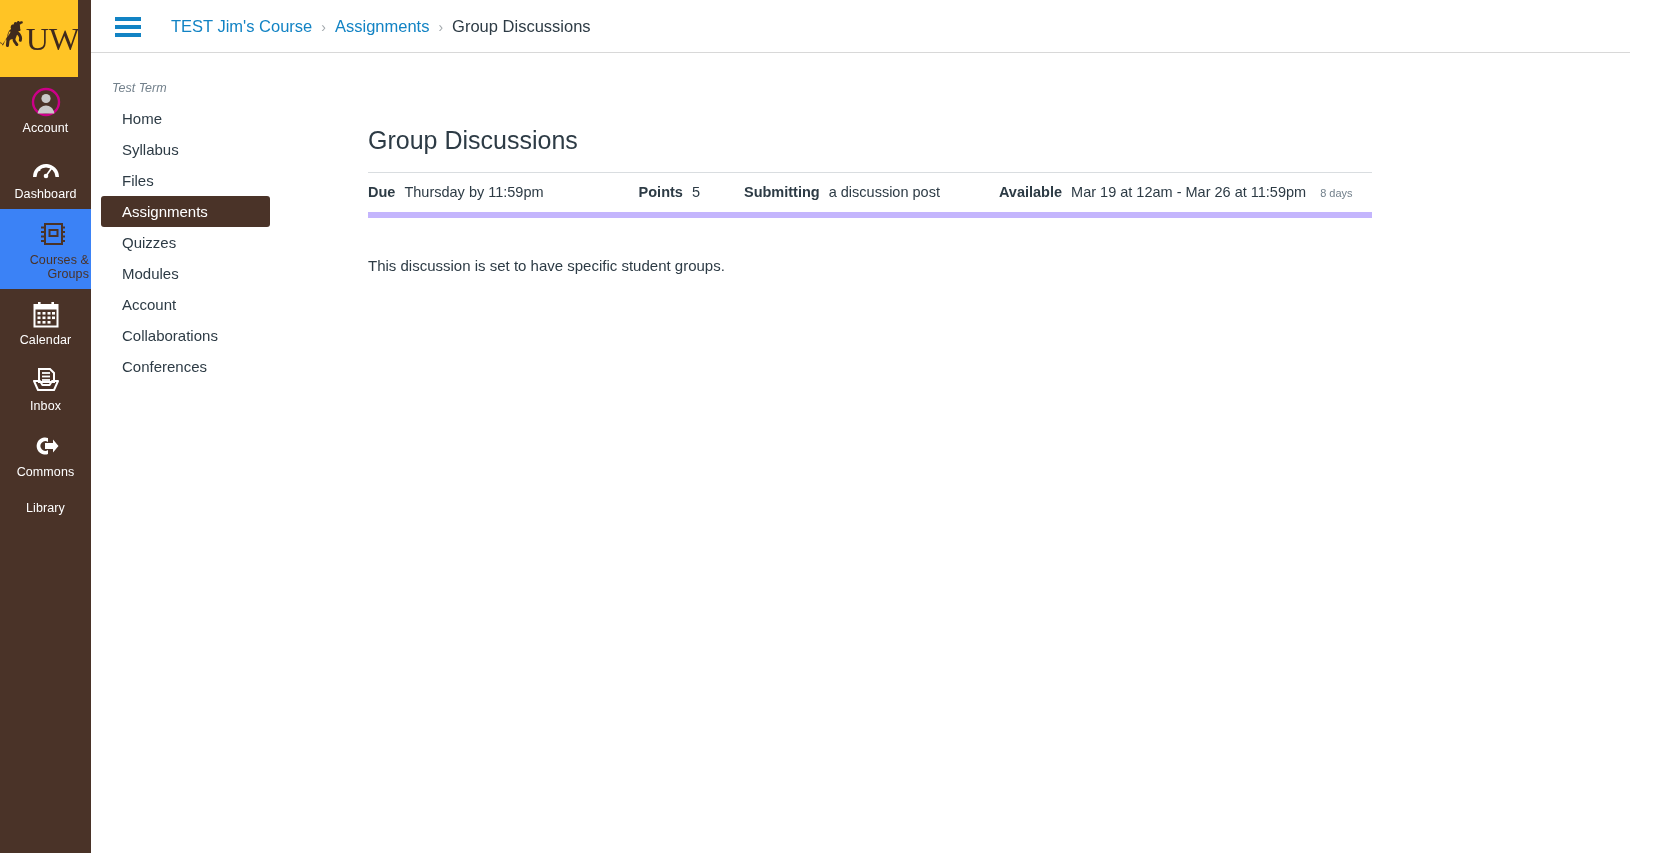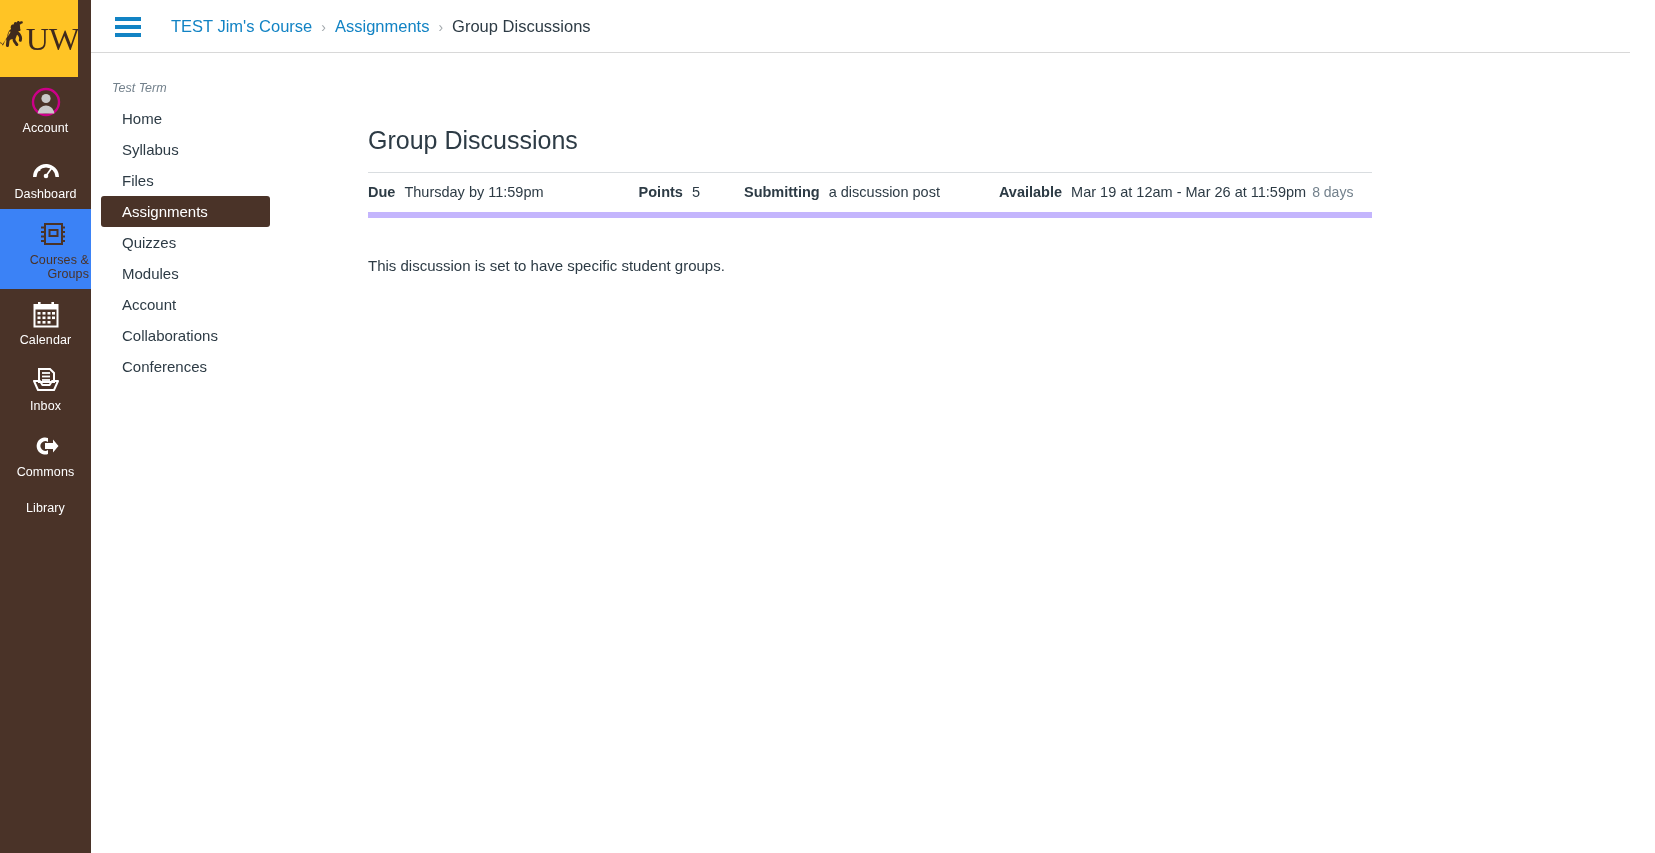--- a/index.html
+++ b/index.html
@@ -105,21 +105,21 @@
     width: 1004px;
     border-top: 1px solid #d9dde0;
     border-bottom: 6px solid #c4b5fd;
     display: flex; align-items: center;
     padding: 11px 0 12px 0;
     font-size: 14.5px; color: #2d3b45;
   }
   .detail-cell { display: flex; align-items: baseline; white-space: nowrap; }
   .detail-label { font-weight: bold; margin-right: 9px; }
   .detail-value { font-weight: 400; color: #2d3b45; }
-  .detail-sub { font-size: 14px; color: #73818c; margin-left: 6px; }
+  .detail-sub { font-size: 11px; color: #73818c; margin-left: 14px; }
 
   .spacer-due { width: 95px; }
   .spacer-points { width: 44px; }
   .spacer-submitting { width: 59px; }
 
   .body-message {
     margin-top: 38px;
     font-size: 15px; color: #2d3b45; line-height: 20px;
   }
 </style>

